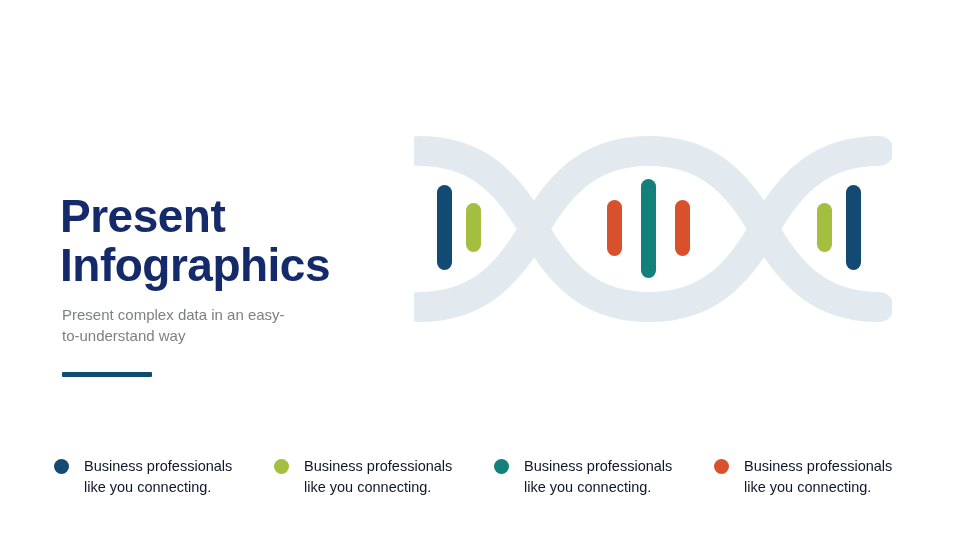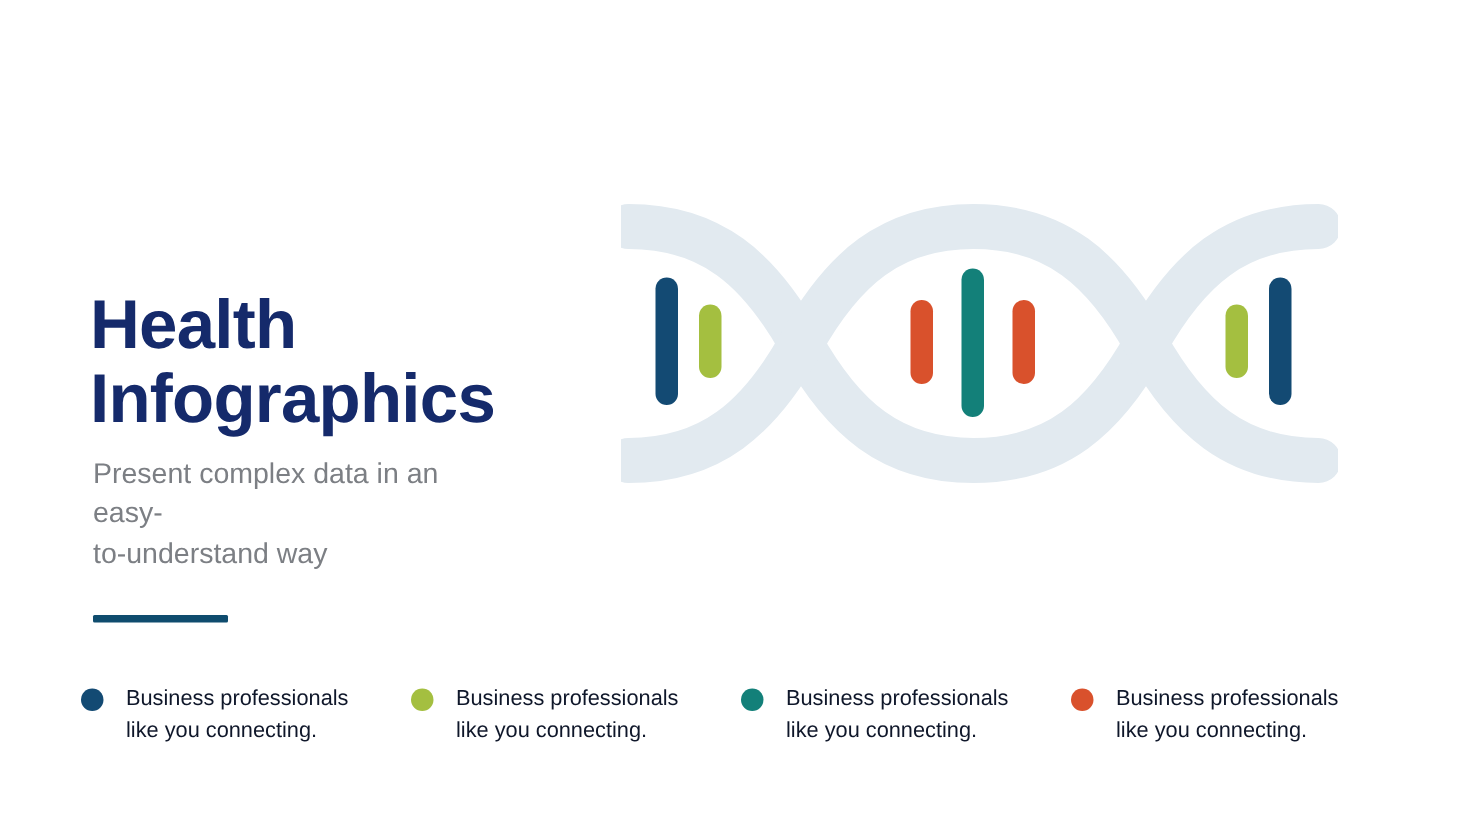--- a/index.html
+++ b/index.html
@@ -31,21 +31,21 @@
     font-size: 46px;
     font-weight: bold;
     line-height: 1.06;
     letter-spacing: -0.5px;
     color: #152a6b;
     margin: 0;
     white-space: pre-line;
   }
   .slide-subtitle {
     margin: 14px 0 0 2px;
-    font-size: 19px;
+    font-size: 15px;
     line-height: 1.42;
     color: #7c7f84;
     width: 250px;
     white-space: pre-line;
   }
   .accent-rule {
     margin-top: 26px;
     margin-left: 2px;
     width: 90px;
     height: 5px;
@@ -92,21 +92,21 @@
     color: #0f172a;
     white-space: pre-line;
   }
 </style>
 </head>
 <body>
 
 <div id="slide">
 
   <div class="title-block">
-    <h1 class="slide-title" style="color: rgb(21, 42, 107);">Health
+    <h1 class="slide-title" style="color: rgb(21, 42, 107);">Present
 Infographics</h1>
     <p class="slide-subtitle" style="color: rgb(124, 127, 132);">Present complex data in an easy-
 to-understand way</p>
     <div class="accent-rule" style="background: rgb(15, 76, 110);"></div>
   </div>
 
   <div class="dna-wrap">
     <svg viewBox="0 0 478 192" xmlns="http://www.w3.org/2000/svg" aria-hidden="true">
       <g>
 

